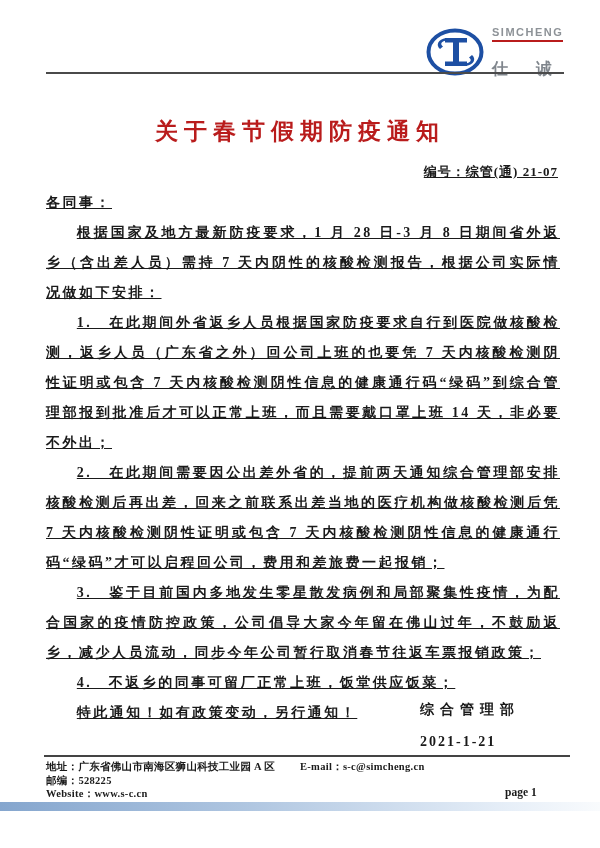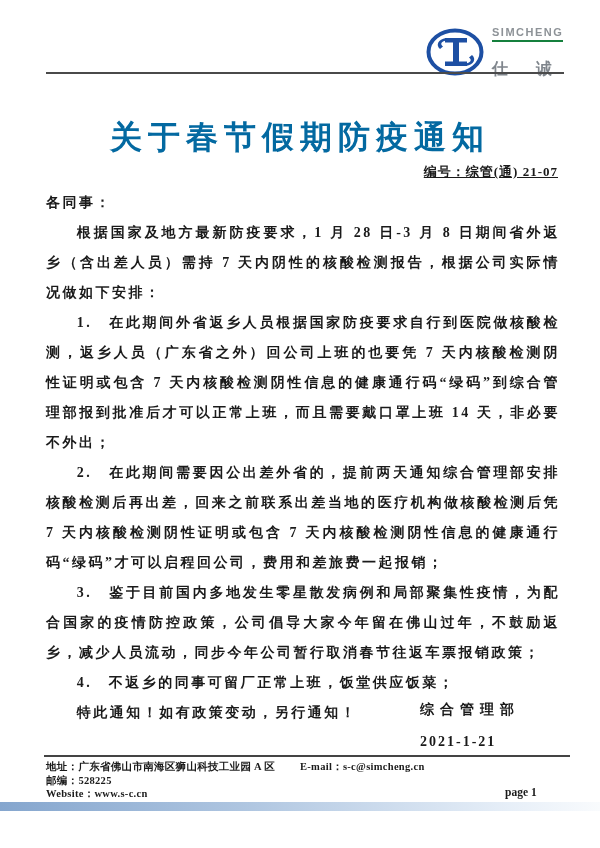--- a/index.html
+++ b/index.html
@@ -14,52 +14,53 @@
   
   .logo{
     position:absolute;top:26px;right:36px;
     display:flex;align-items:center;gap:8px;
   }
   .logo-text{display:flex;flex-direction:column;align-items:flex-start;}
   .brand-en{
     font-family:"Liberation Sans","DejaVu Sans",sans-serif;
     font-size:11px;font-weight:bold;letter-spacing:1.5px;
     color:#8d9297;
-    border-bottom:2px solid #15803d;
+    border-bottom:2px solid #b91c1c;
     padding-bottom:2px;line-height:12px;
   }
   .brand-cn{
     font-size:16px;font-weight:bold;letter-spacing:12px;
     color:#7f858c;margin-top:18px;line-height:18px;white-space:nowrap;
   }
   .header-rule{
     position:absolute;top:72px;left:46px;right:36px;
     height:2px;background:#4a4a4a;
   }
   
   .title{
     position:absolute;top:116px;left:0;right:0;
     text-align:center;
-    font-size:32px;font-weight:bold;letter-spacing:6px;
-    color:#0369a1;
+    font-size:23px;font-weight:bold;letter-spacing:6px;
+    color:#b91c1c;
   }
   .docno{
     position:absolute;top:163px;right:42px;
     font-size:13px;font-weight:bold;letter-spacing:1px;text-decoration:underline;
   }
   
   .body-text{
     position:absolute;top:188px;left:46px;right:40px;
   }
   .body-text p{
     margin:0;
     font-size:14px;font-weight:bold;
     line-height:30px;
     letter-spacing:2.5px;
     text-align:justify;
+    text-decoration:underline;
   }
   .body-text p.indent{text-indent:2.2em;}
   
   .signature{
     position:absolute;left:420px;top:701px;
     font-size:14px;font-weight:bold;
   }
   .sig-dept{letter-spacing:6px;}
   .sig-date{margin-top:15px;letter-spacing:2px;}
   

